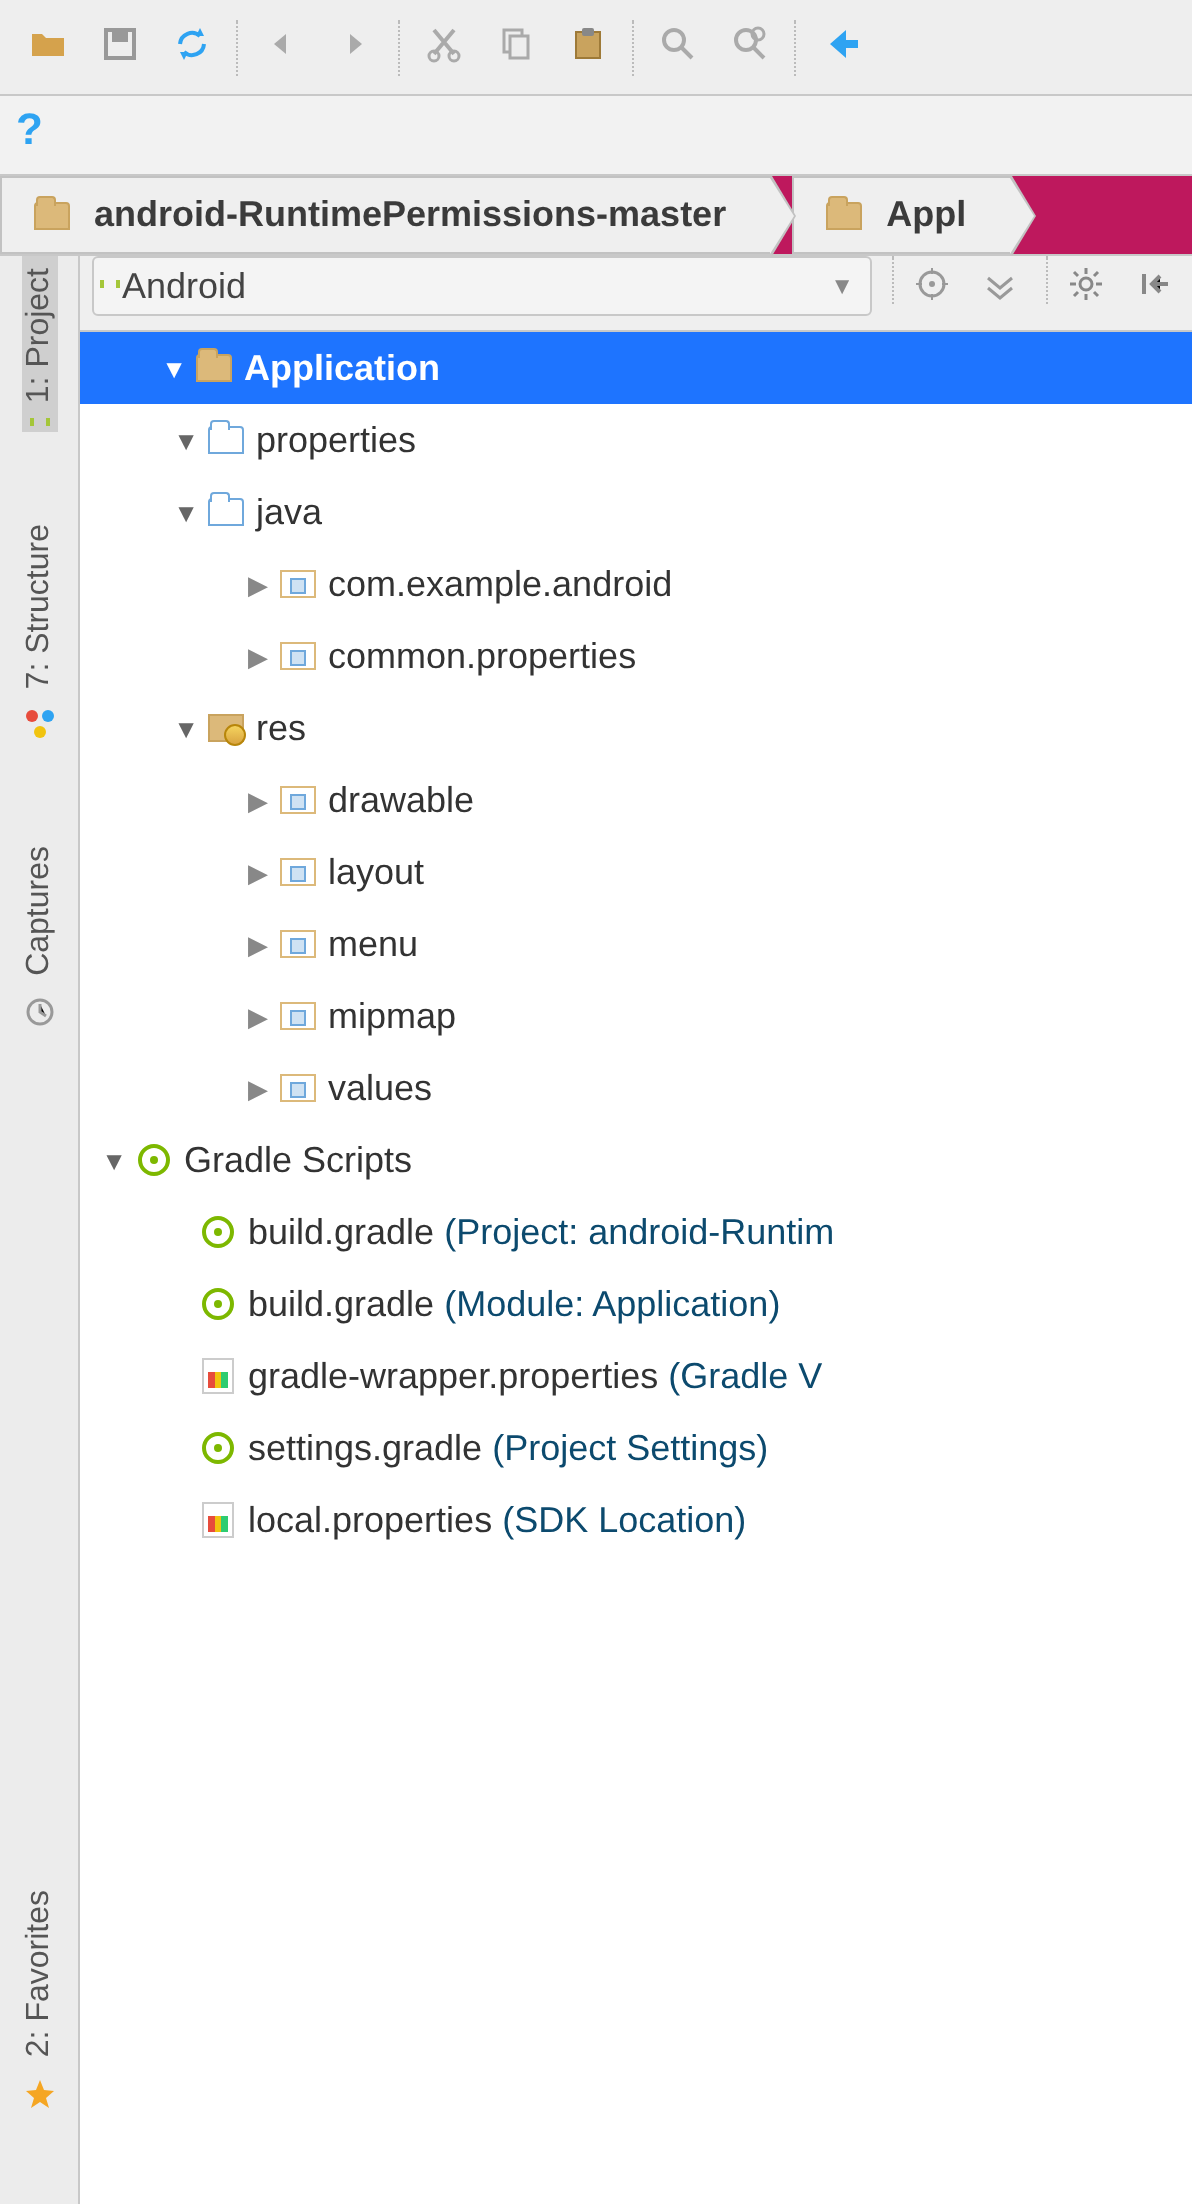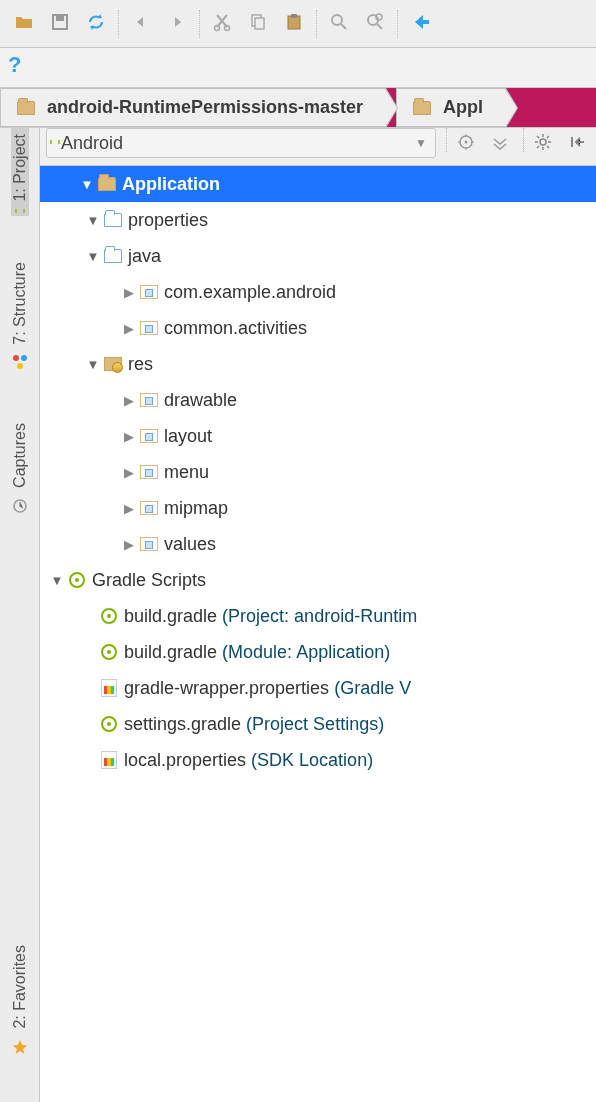--- a/index.html
+++ b/index.html
@@ -291,21 +291,21 @@
         <span class="ic">
             <span class="pkg"></span>
           </span>
         <span class="label">com.example.android</span>
       </div>
       <div class="node pad2">
         <span class="twisty closed"></span>
         <span class="ic">
             <span class="pkg"></span>
           </span>
-        <span class="label">common.activities</span>
+        <span class="label">common.properties</span>
       </div>
 
       <div class="node pad1">
         <span class="twisty open"></span>
         <span class="ic">
             <span class="folder-res"></span>
           </span>
         <span class="label">res</span>
       </div>
       <div class="node pad2">

